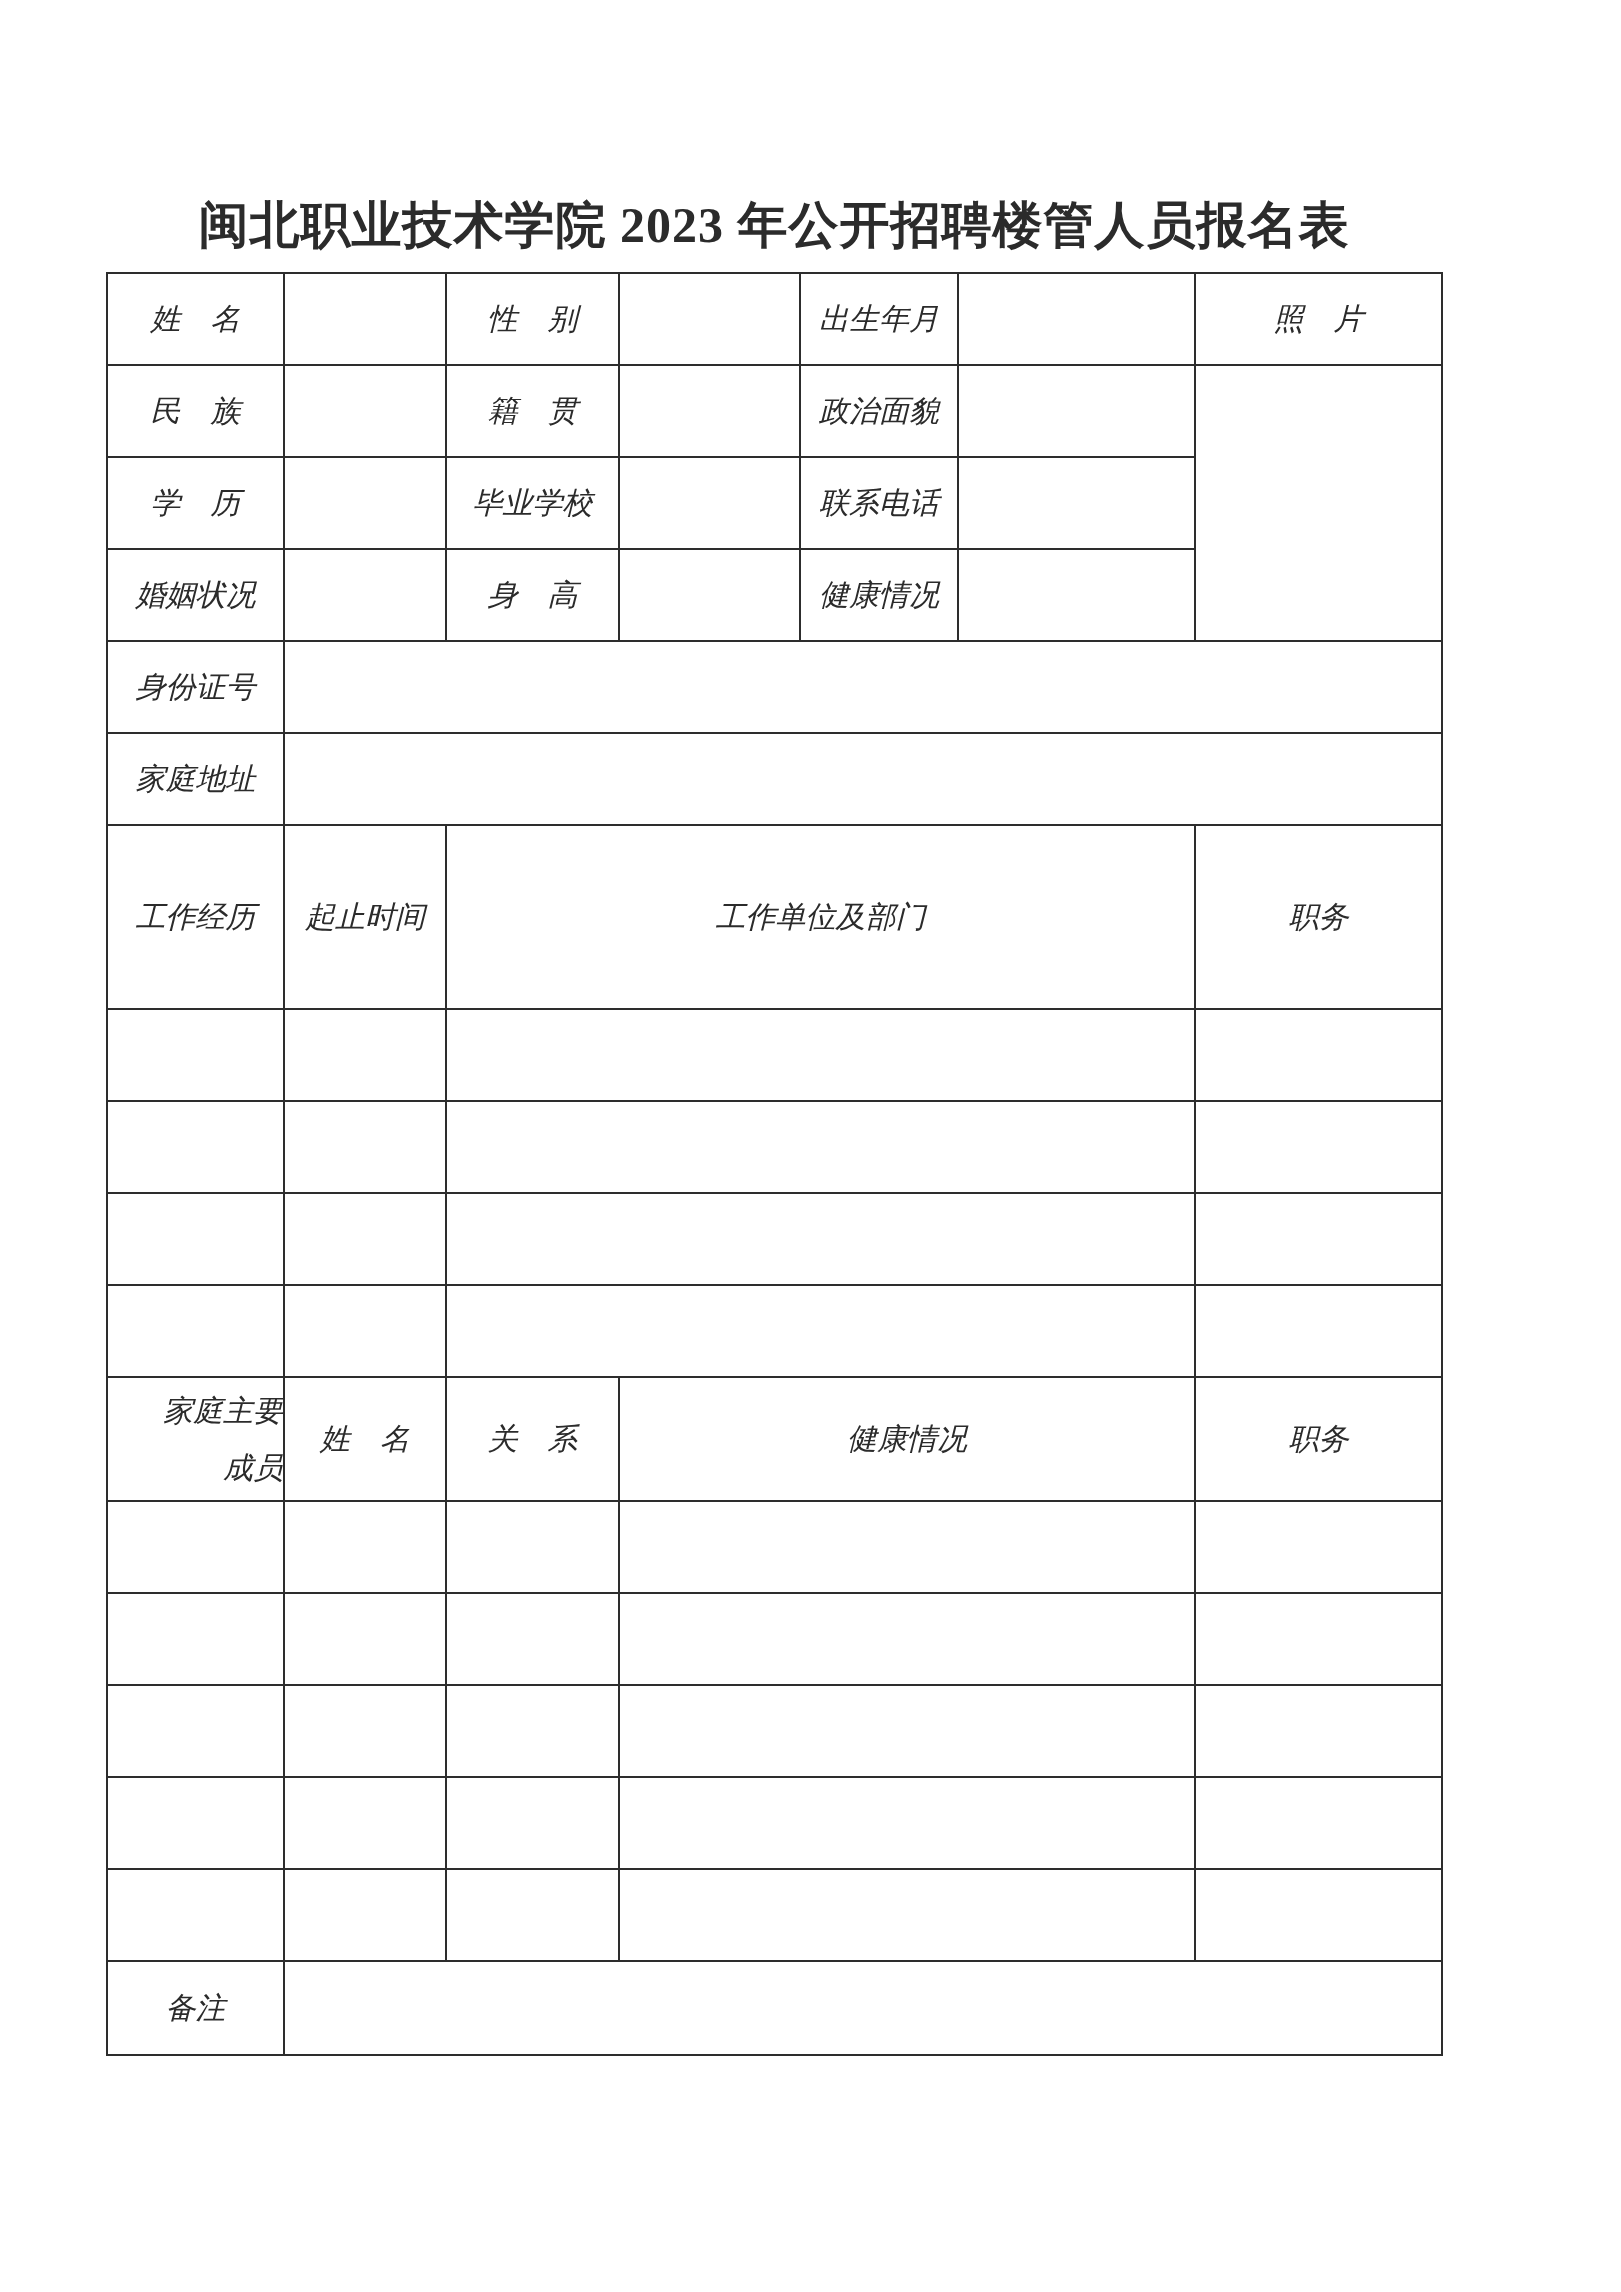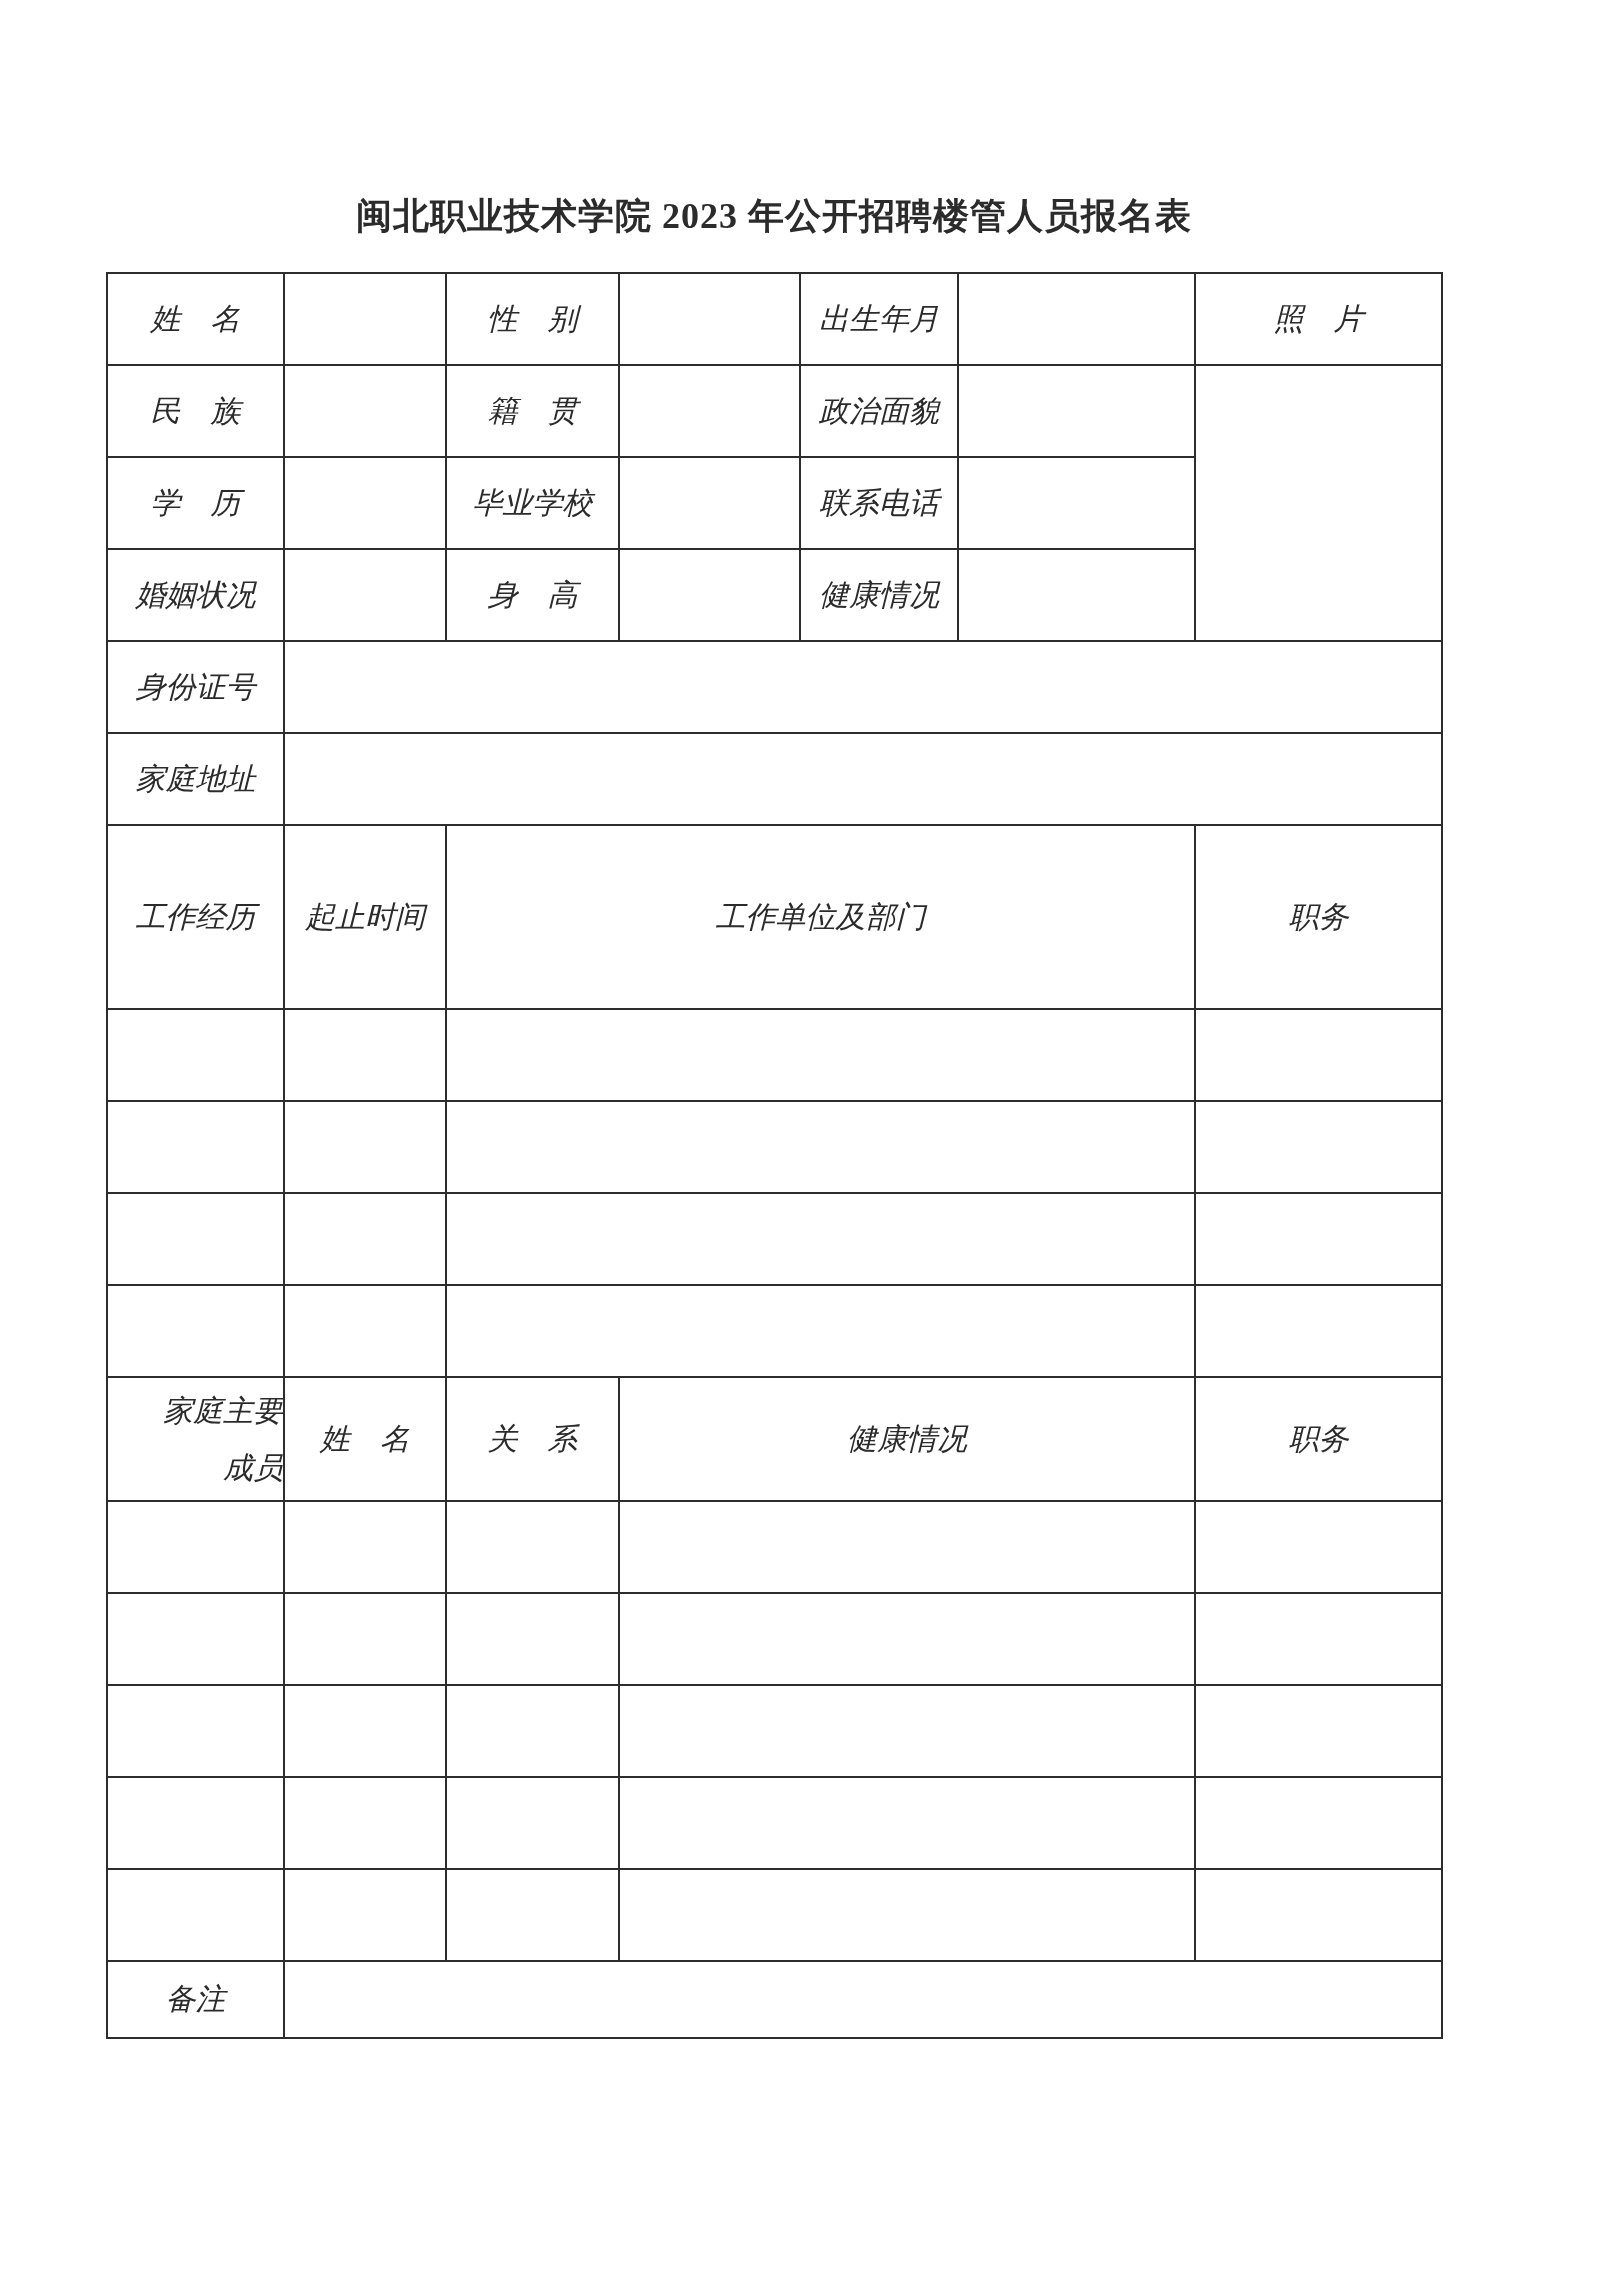--- a/index.html
+++ b/index.html
@@ -10,21 +10,21 @@
     background: #ffffff;
     font-family: "Liberation Serif", "DejaVu Serif", serif;
     color: #2b2b2b;
   }
   .title {
     position: absolute;
     top: 192px;
     left: 107px;
     width: 1334px;
     text-align: center;
-    font-size: 36px;
+    font-size: 50px;
     font-weight: bold;
     letter-spacing: 1px;
     white-space: nowrap;
   }
   table.form {
     position: absolute;
     left: 106px;
     top: 272px;
     width: 1335px;
     border-collapse: collapse;
@@ -35,21 +35,21 @@
     border: 2px solid #2d2d2d;
     font-size: 30px;
     text-align: center;
     vertical-align: middle;
     padding: 0;
     overflow: hidden;
   }
   tr.r        { height: 92px; }
   tr.r-whdr   { height: 184px; }
   tr.r-fhdr   { height: 124px; }
-  tr.r-rem    { height: 77px; }
+  tr.r-rem    { height: 94px; }
   td.two-line span { display: block; line-height: 57px; text-align: right; }
 </style>
 </head>
 <body>
 
 <div class="page">
 
   <div class="title">闽北职业技术学院 2023 年公开招聘楼管人员报名表</div>
 
   <table class="form">

